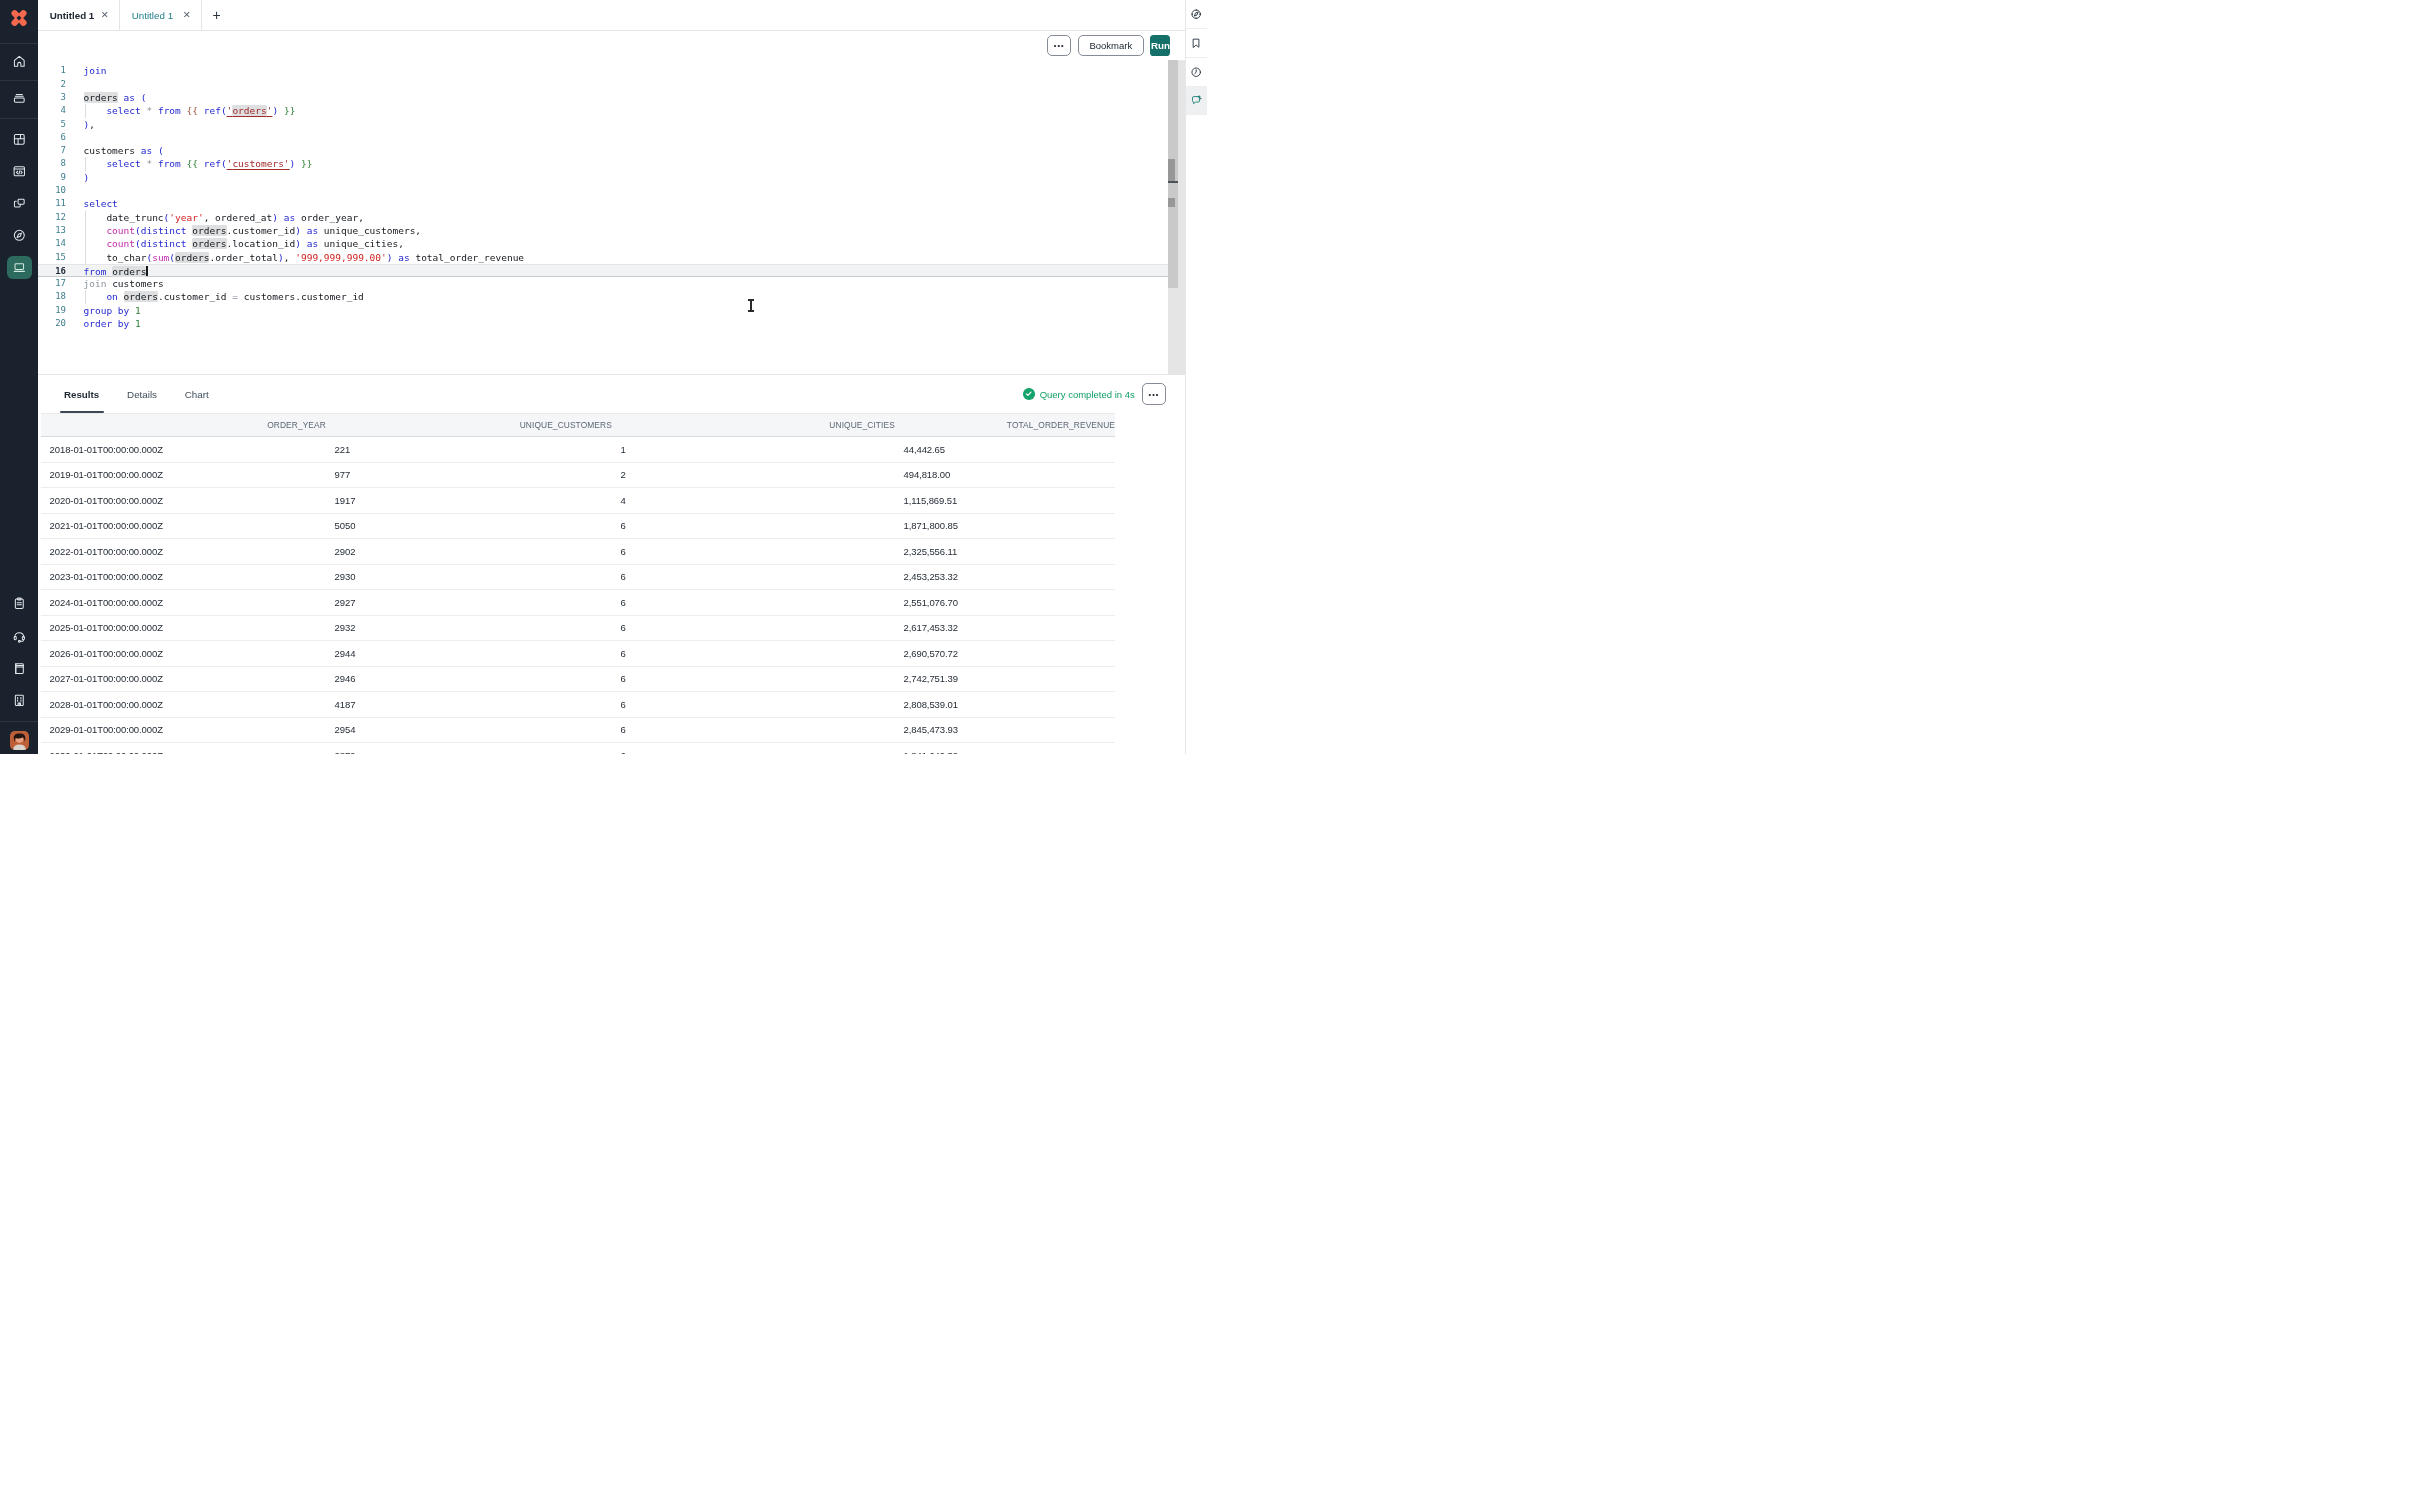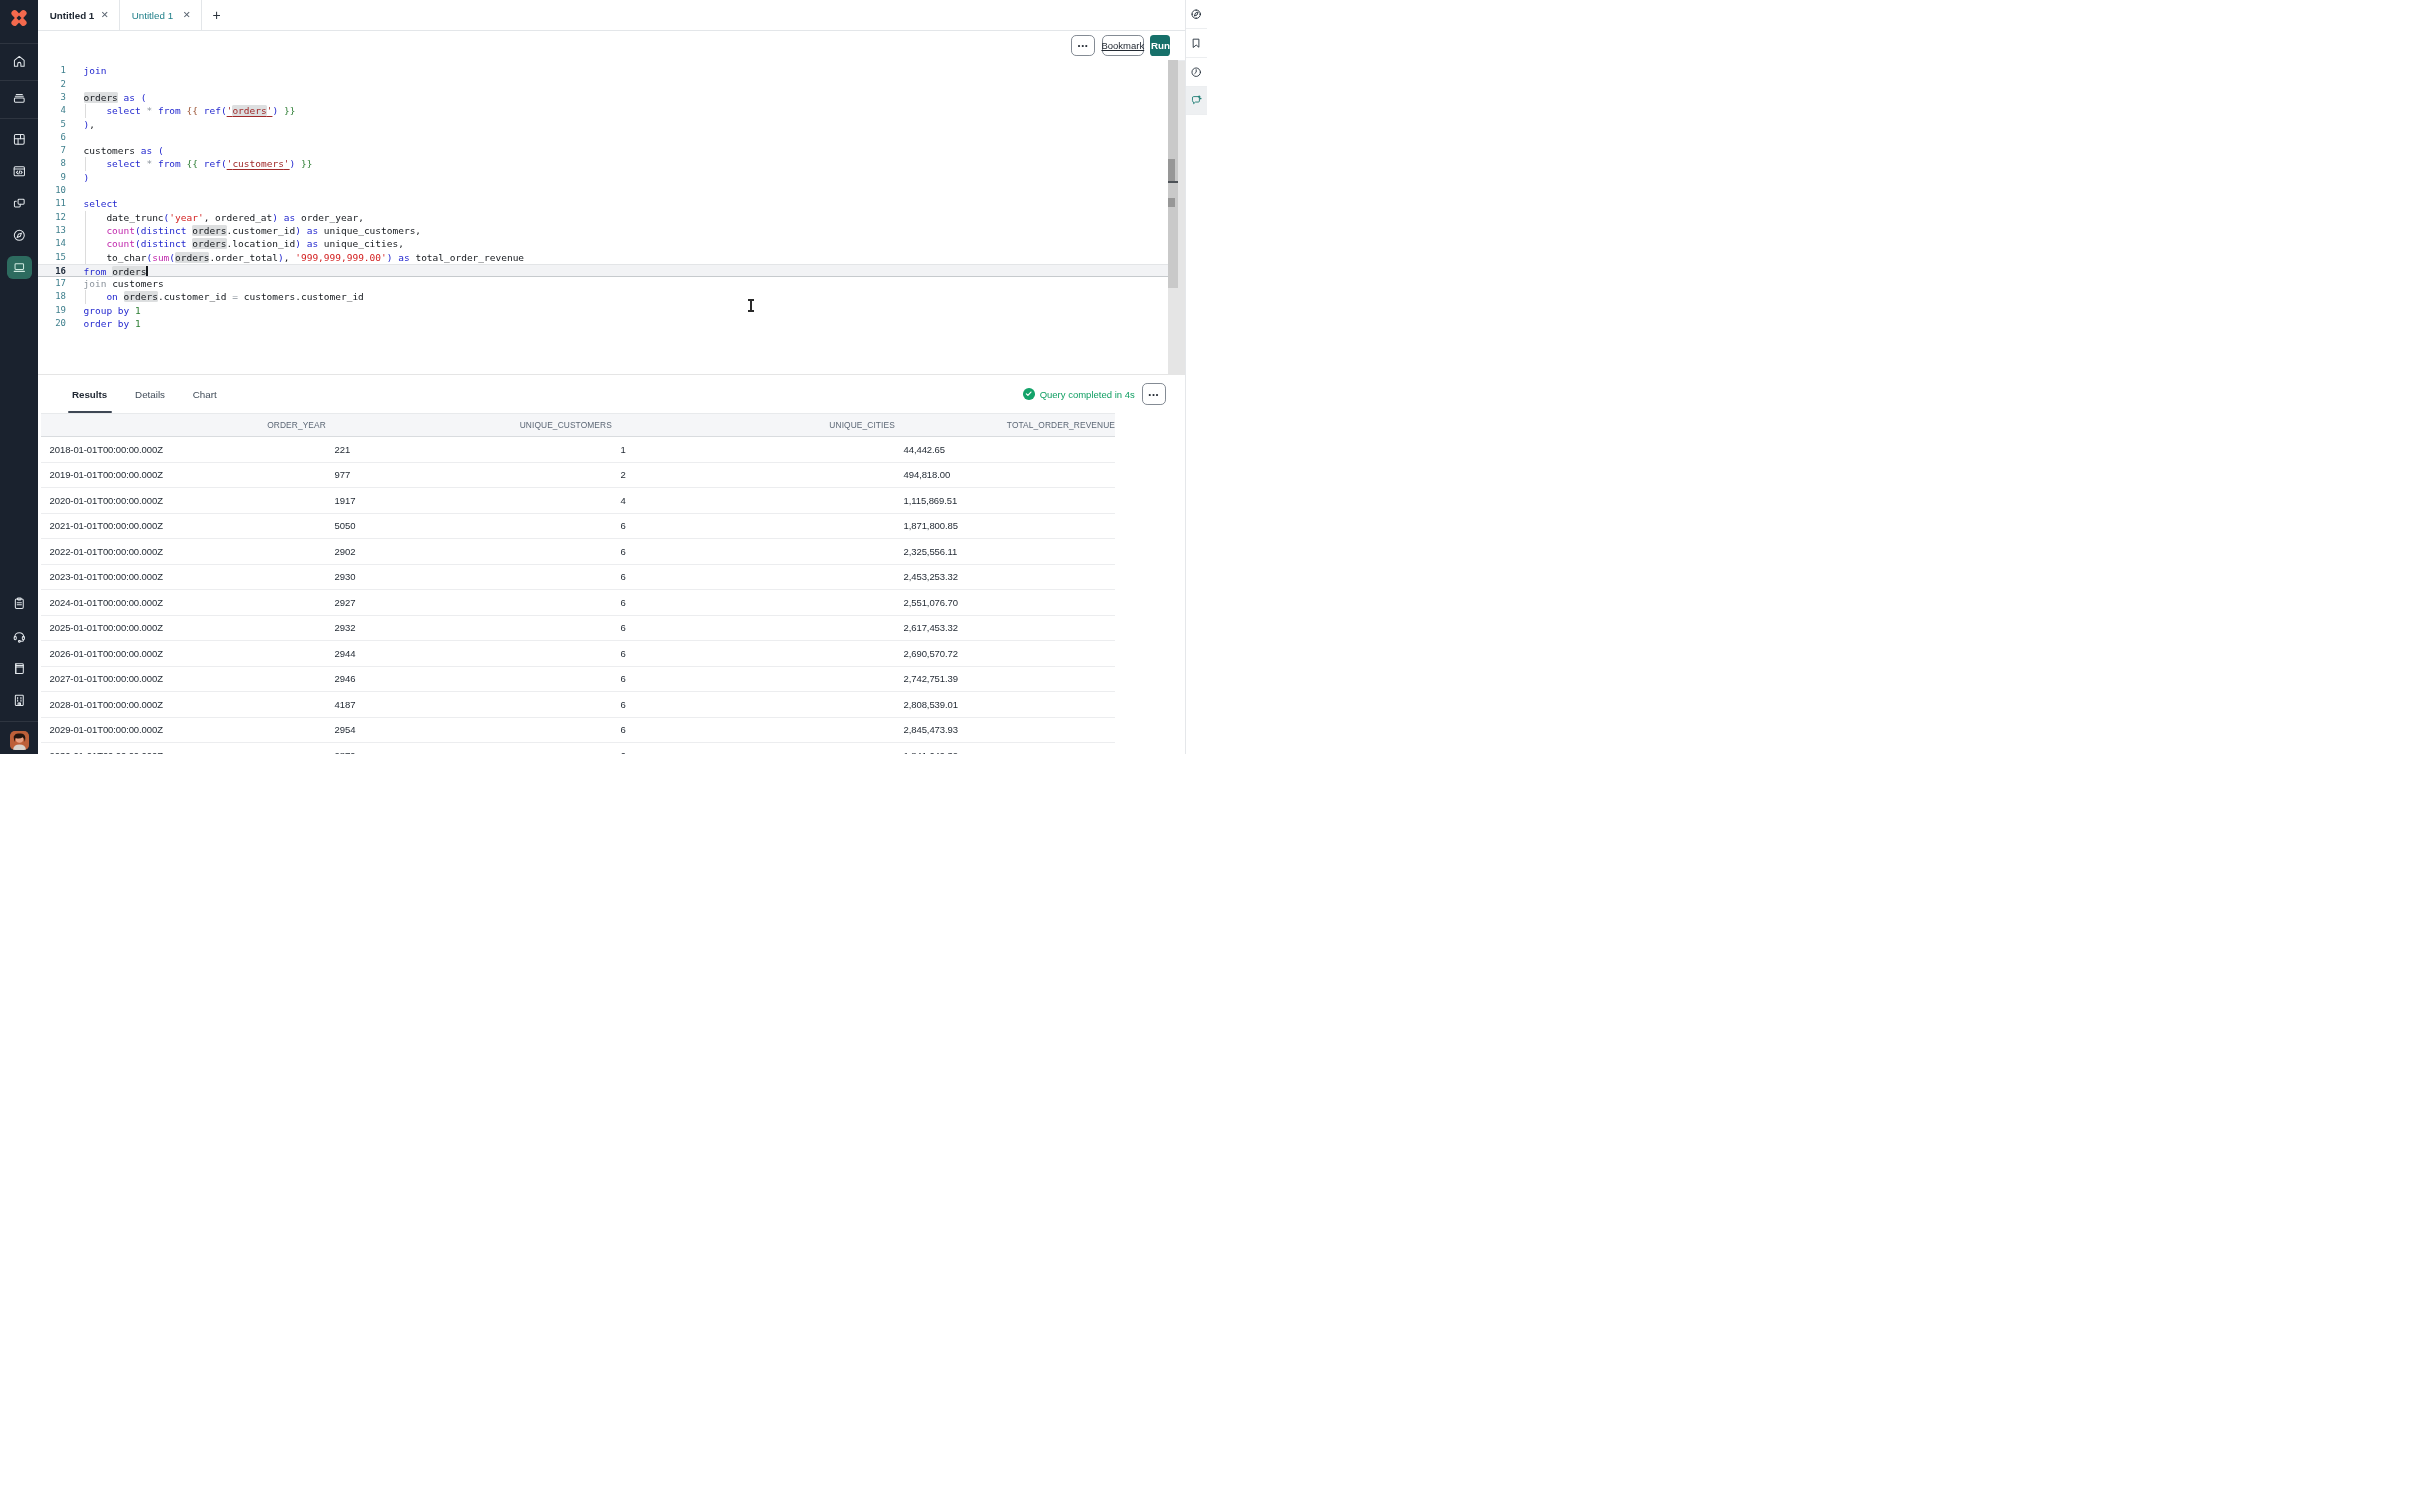--- a/index.html
+++ b/index.html
@@ -36,21 +36,21 @@
   .tab-close{color:#5a6470;font-size:9.5px;line-height:1;padding:1.5px;cursor:pointer;}
   .tab-new{display:flex;align-items:center;justify-content:center;width:29px;color:#2b333d;
     font-size:14px;cursor:pointer;}
 
   .toolbar{position:absolute;left:0;right:0;top:31px;height:30px;background:#fff;
     border-bottom:0.7px solid #e9ebee;display:flex;align-items:center;justify-content:flex-end;
     gap:6.6px;padding-right:14.6px;}
   .btn{height:21px;border:0.7px solid #848b94;border-radius:5.1px;background:#fff;color:#232a33;
     font-size:9.5px;display:flex;align-items:center;justify-content:center;cursor:pointer;}
   .btn-more{width:24px;font-size:7.3px;letter-spacing:1.1px;font-weight:700;}
-  .btn-bookmark{width:42px;text-decoration:underline;}
+  .btn-bookmark{width:66px;}
   .btn-run{width:20px;background:#16706a;border:none;color:#fff;font-weight:700;font-size:9.8px;border-radius:3.6px;}
 
   
   .editor{position:absolute;left:0;right:17px;top:60px;height:314px;background:#fff;
     font-family:"DejaVu Sans Mono","Liberation Mono",monospace;font-size:9.5px;padding-top:4.4px;overflow:hidden;}
   .cl{position:relative;height:13.3px;line-height:13.3px;white-space:pre;cursor:text;}
   .cl .ln{display:inline-block;width:28px;text-align:right;color:#40808e;font-size:9px;
     vertical-align:top;user-select:none;}
   .cl .codebody{margin-left:17.5px;color:#14181d;}
   .cl.guide::before{content:'';position:absolute;left:47px;top:0;bottom:0;border-left:0.7px solid #dcdcdc;}
@@ -63,21 +63,21 @@
   .caret{display:inline-block;width:1.5px;height:10.2px;background:#14181d;vertical-align:-1.5px;}
 
   
   .sb-track{position:absolute;left:1168px;top:60px;width:10.2px;height:228px;background:#c9c9c9;}
   .sb-thumb1{position:absolute;left:1168px;top:159px;width:7.3px;height:23px;background:#979797;}
   .sb-mark{position:absolute;left:1168px;top:181px;width:10.2px;height:2.2px;background:#4d5257;}
   .sb-thumb2{position:absolute;left:1168px;top:198px;width:7.3px;height:8.7px;background:#979797;}
 
   
   .results{position:absolute;left:0;right:0;top:375px;bottom:0;background:#fff;}
-  .rtabs{position:relative;height:38px;display:flex;align-items:center;padding-left:23px;gap:22px;margin-left:8px;}
+  .rtabs{position:relative;height:38px;display:flex;align-items:center;padding-left:23px;gap:22px;}
   .rtab{position:relative;height:38px;display:flex;align-items:center;font-size:9.8px;
     color:#414c59;cursor:pointer;padding:0 2.9px;}
   .rtab.active{color:#1f2732;font-weight:700;}
   .rtab.active::after{content:'';position:absolute;left:-1.5px;right:-1.5px;bottom:0;height:2.2px;
     background:#3e4754;border-radius:1.5px;}
   .rstatus{position:absolute;right:19px;top:8px;height:22px;display:flex;align-items:center;gap:7.3px;}
   .status-text{display:flex;align-items:center;gap:5.1px;font-size:9.5px;color:#0f9e62;}
   .check{width:11.7px;height:11.7px;border-radius:50%;background:#14a36a;display:flex;
     align-items:center;justify-content:center;color:#fff;}
   .check svg{width:7.3px;height:7.3px;}

